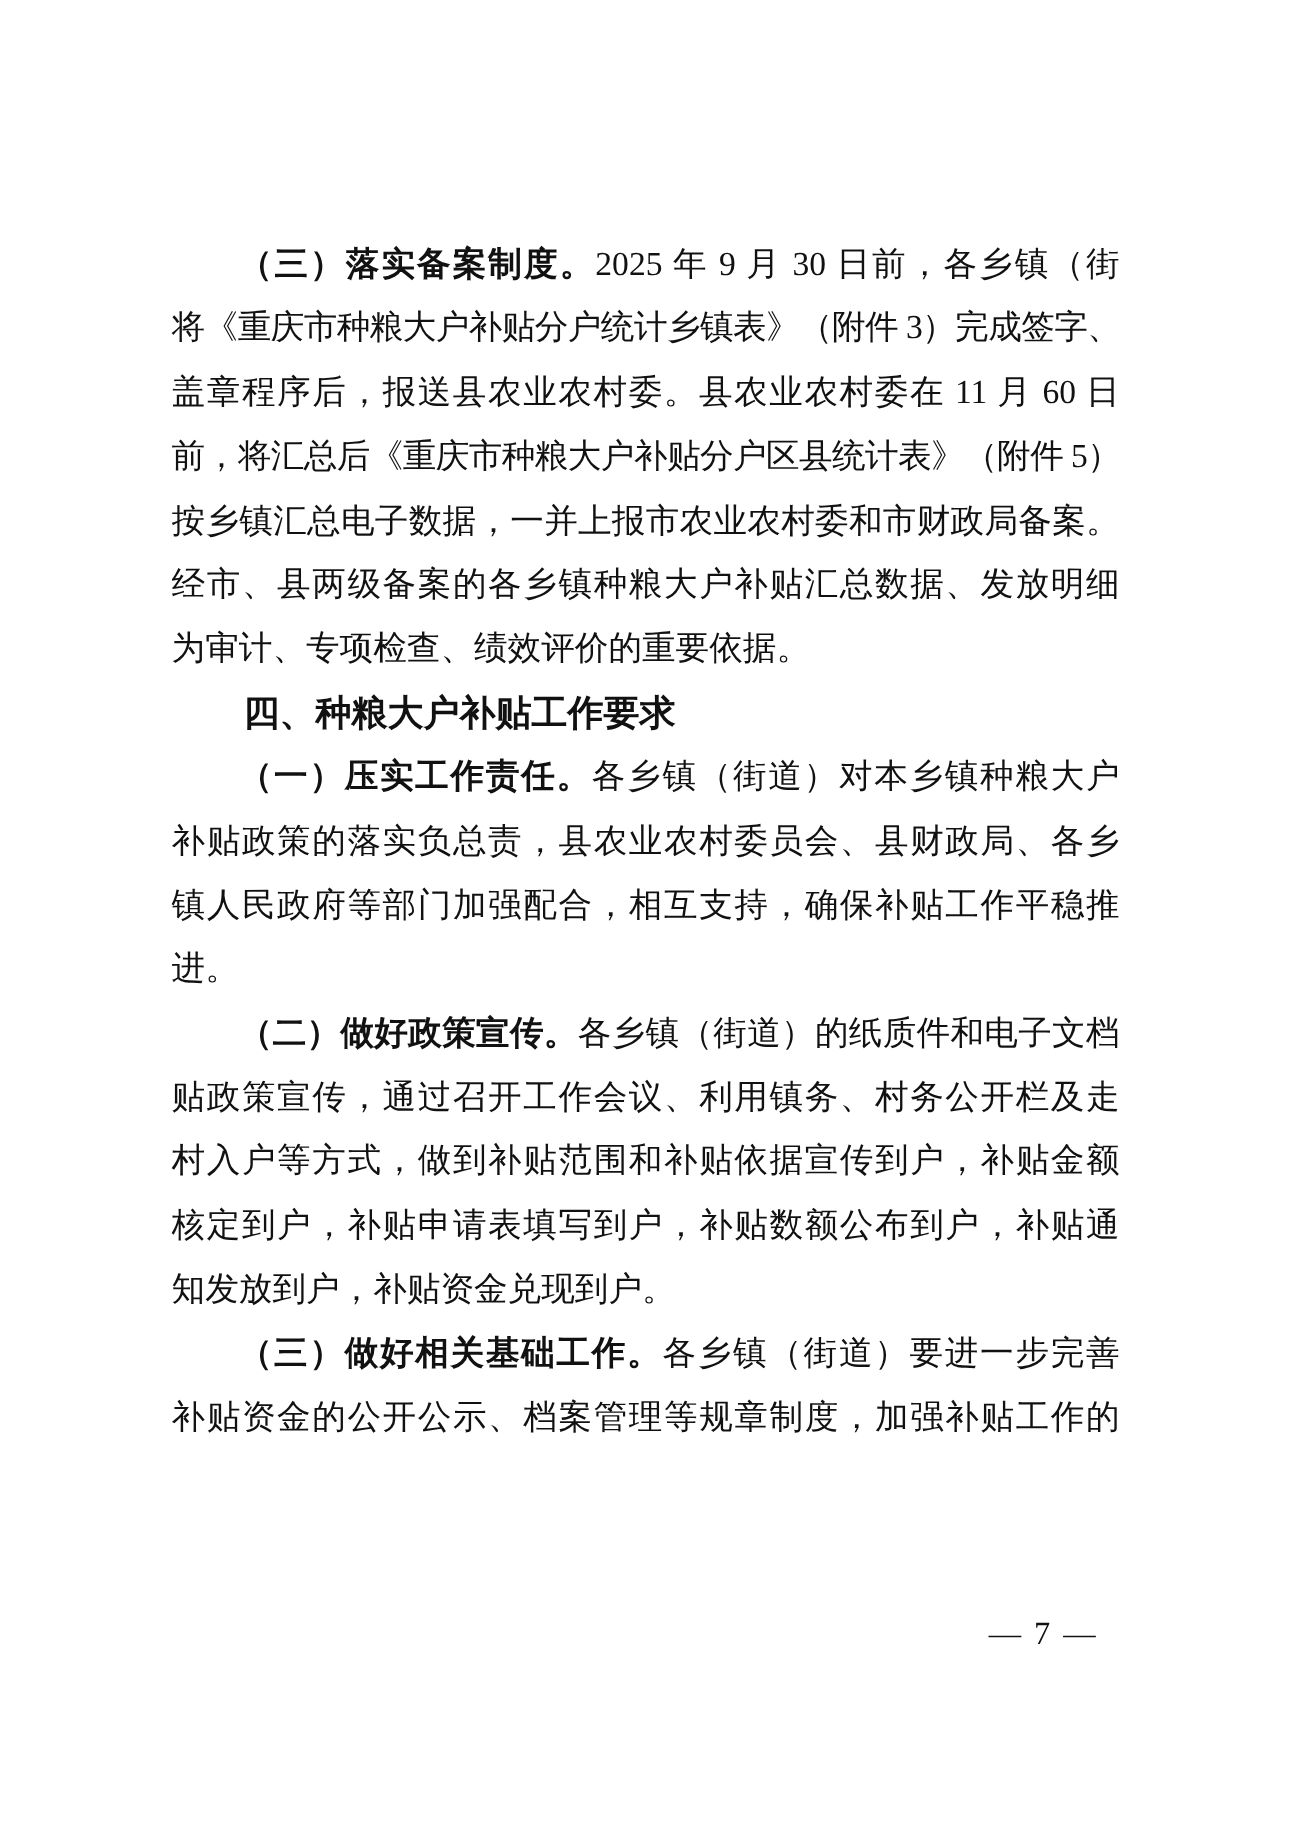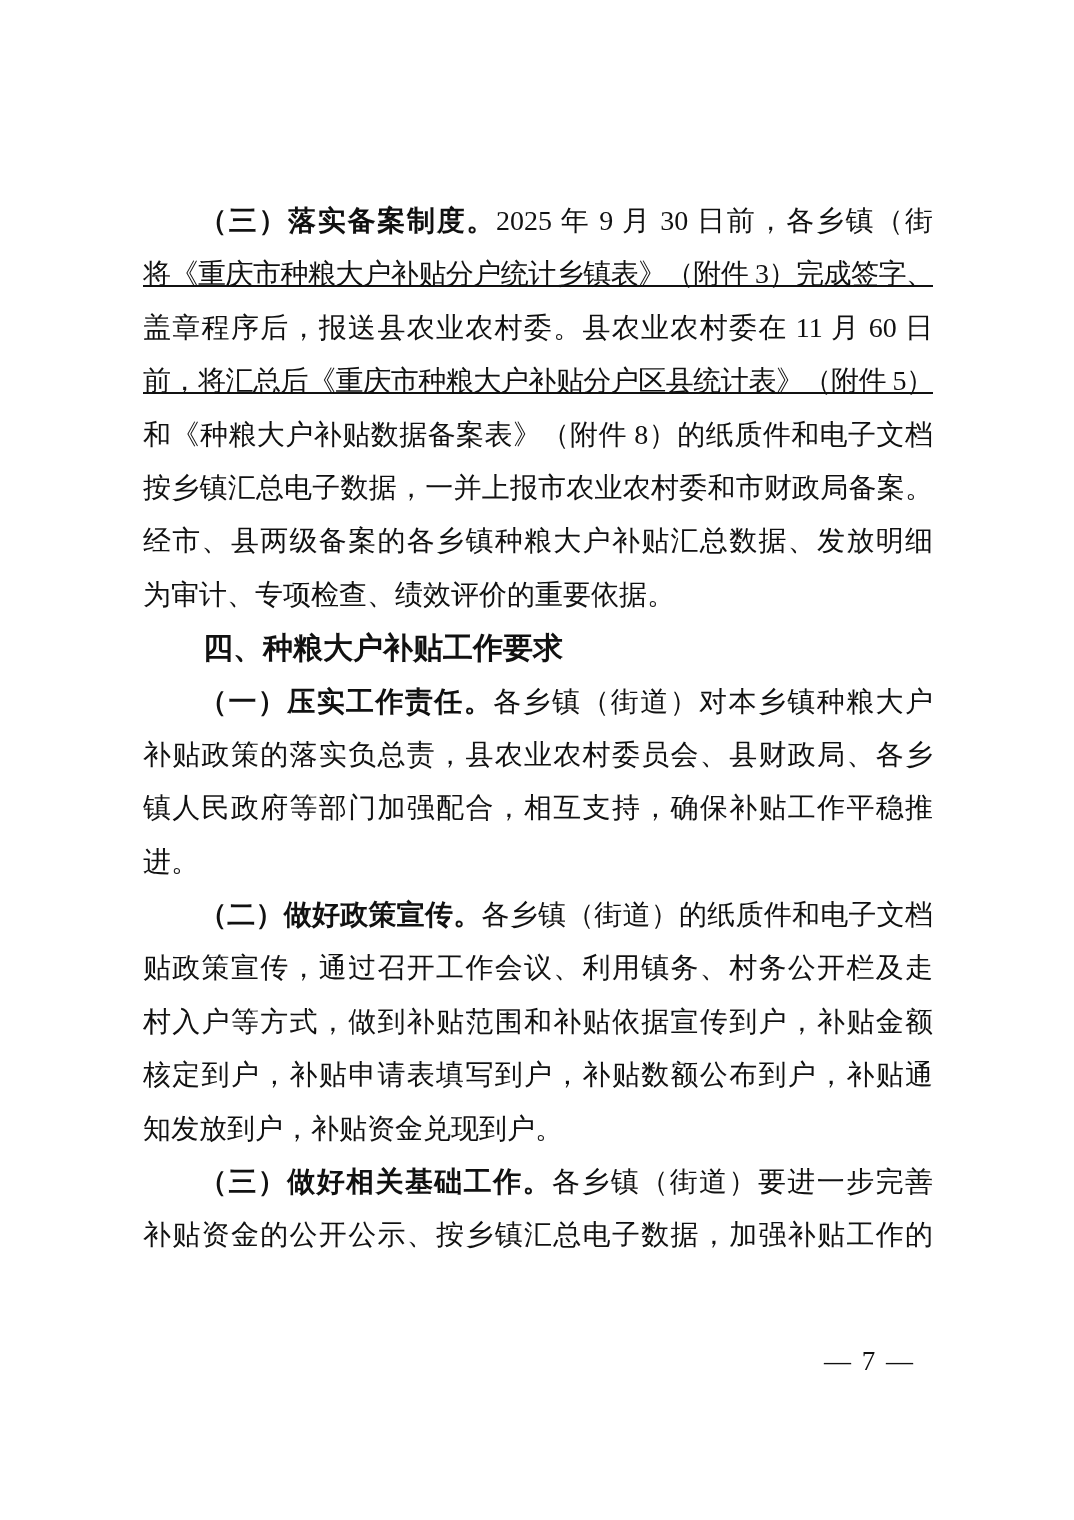--- a/index.html
+++ b/index.html
@@ -31,21 +31,20 @@
   }
   .just {
     text-align: justify;
     text-align-last: justify;
   }
   .indent {
     text-indent: 2em;
   }
   .tight {
     letter-spacing: -1px;
-    text-decoration: underline;
   }
   .end {
     text-align: center;
     text-align-last: left;
   }
   .lead {
     font-weight: 700;
   }
   .heading {
     font-family: "Liberation Sans", "DejaVu Sans", sans-serif;
@@ -67,37 +66,36 @@
 </head>
 <body>
 
 <div class="page">
   <div class="content">
 
     <div class="line just indent"><span class="lead">（三）落实备案制度。</span><span>2025 年 9 月 30 日前，各乡镇（街道）</span></div>
     <div class="line just tight">将《重庆市种粮大户补贴分户统计乡镇表》（附件 3）完成签字、</div>
     <div class="line just">盖章程序后，报送县农业农村委。县农业农村委在 11 月 60 日</div>
     <div class="line just tight">前，将汇总后《重庆市种粮大户补贴分户区县统计表》（附件 5）</div>
-    <div class="line just">和《种粮大户补贴数据备案表》（附件 8）的纸质件和电子文档</div>
     <div class="line just">按乡镇汇总电子数据，一并上报市农业农村委和市财政局备案。</div>
     <div class="line just">经市、县两级备案的各乡镇种粮大户补贴汇总数据、发放明细</div>
     <div class="line end">为审计、专项检查、绩效评价的重要依据。</div>
 
     <div class="line heading">四、种粮大户补贴工作要求</div>
 
     <div class="line just indent"><span class="lead">（一）压实工作责任。</span><span>各乡镇（街道）对本乡镇种粮大户</span></div>
     <div class="line just">补贴政策的落实负总责，县农业农村委员会、县财政局、各乡</div>
     <div class="line just">镇人民政府等部门加强配合，相互支持，确保补贴工作平稳推</div>
     <div class="line end">进。</div>
 
     <div class="line just indent"><span class="lead">（二）做好政策宣传。</span><span>各乡镇（街道）的纸质件和电子文档</span></div>
     <div class="line just">贴政策宣传，通过召开工作会议、利用镇务、村务公开栏及走</div>
     <div class="line just">村入户等方式，做到补贴范围和补贴依据宣传到户，补贴金额</div>
     <div class="line just">核定到户，补贴申请表填写到户，补贴数额公布到户，补贴通</div>
     <div class="line end">知发放到户，补贴资金兑现到户。</div>
 
     <div class="line just indent"><span class="lead">（三）做好相关基础工作。</span><span>各乡镇（街道）要进一步完善</span></div>
-    <div class="line just">补贴资金的公开公示、按乡镇汇总电子数据，加强补贴工作的</div>
+    <div class="line just">补贴资金的公开公示、档案管理等规章制度，加强补贴工作的</div>
 
   </div>
 
   <div class="footer">— 7 —</div>
 </div>
 
 </body></html>

